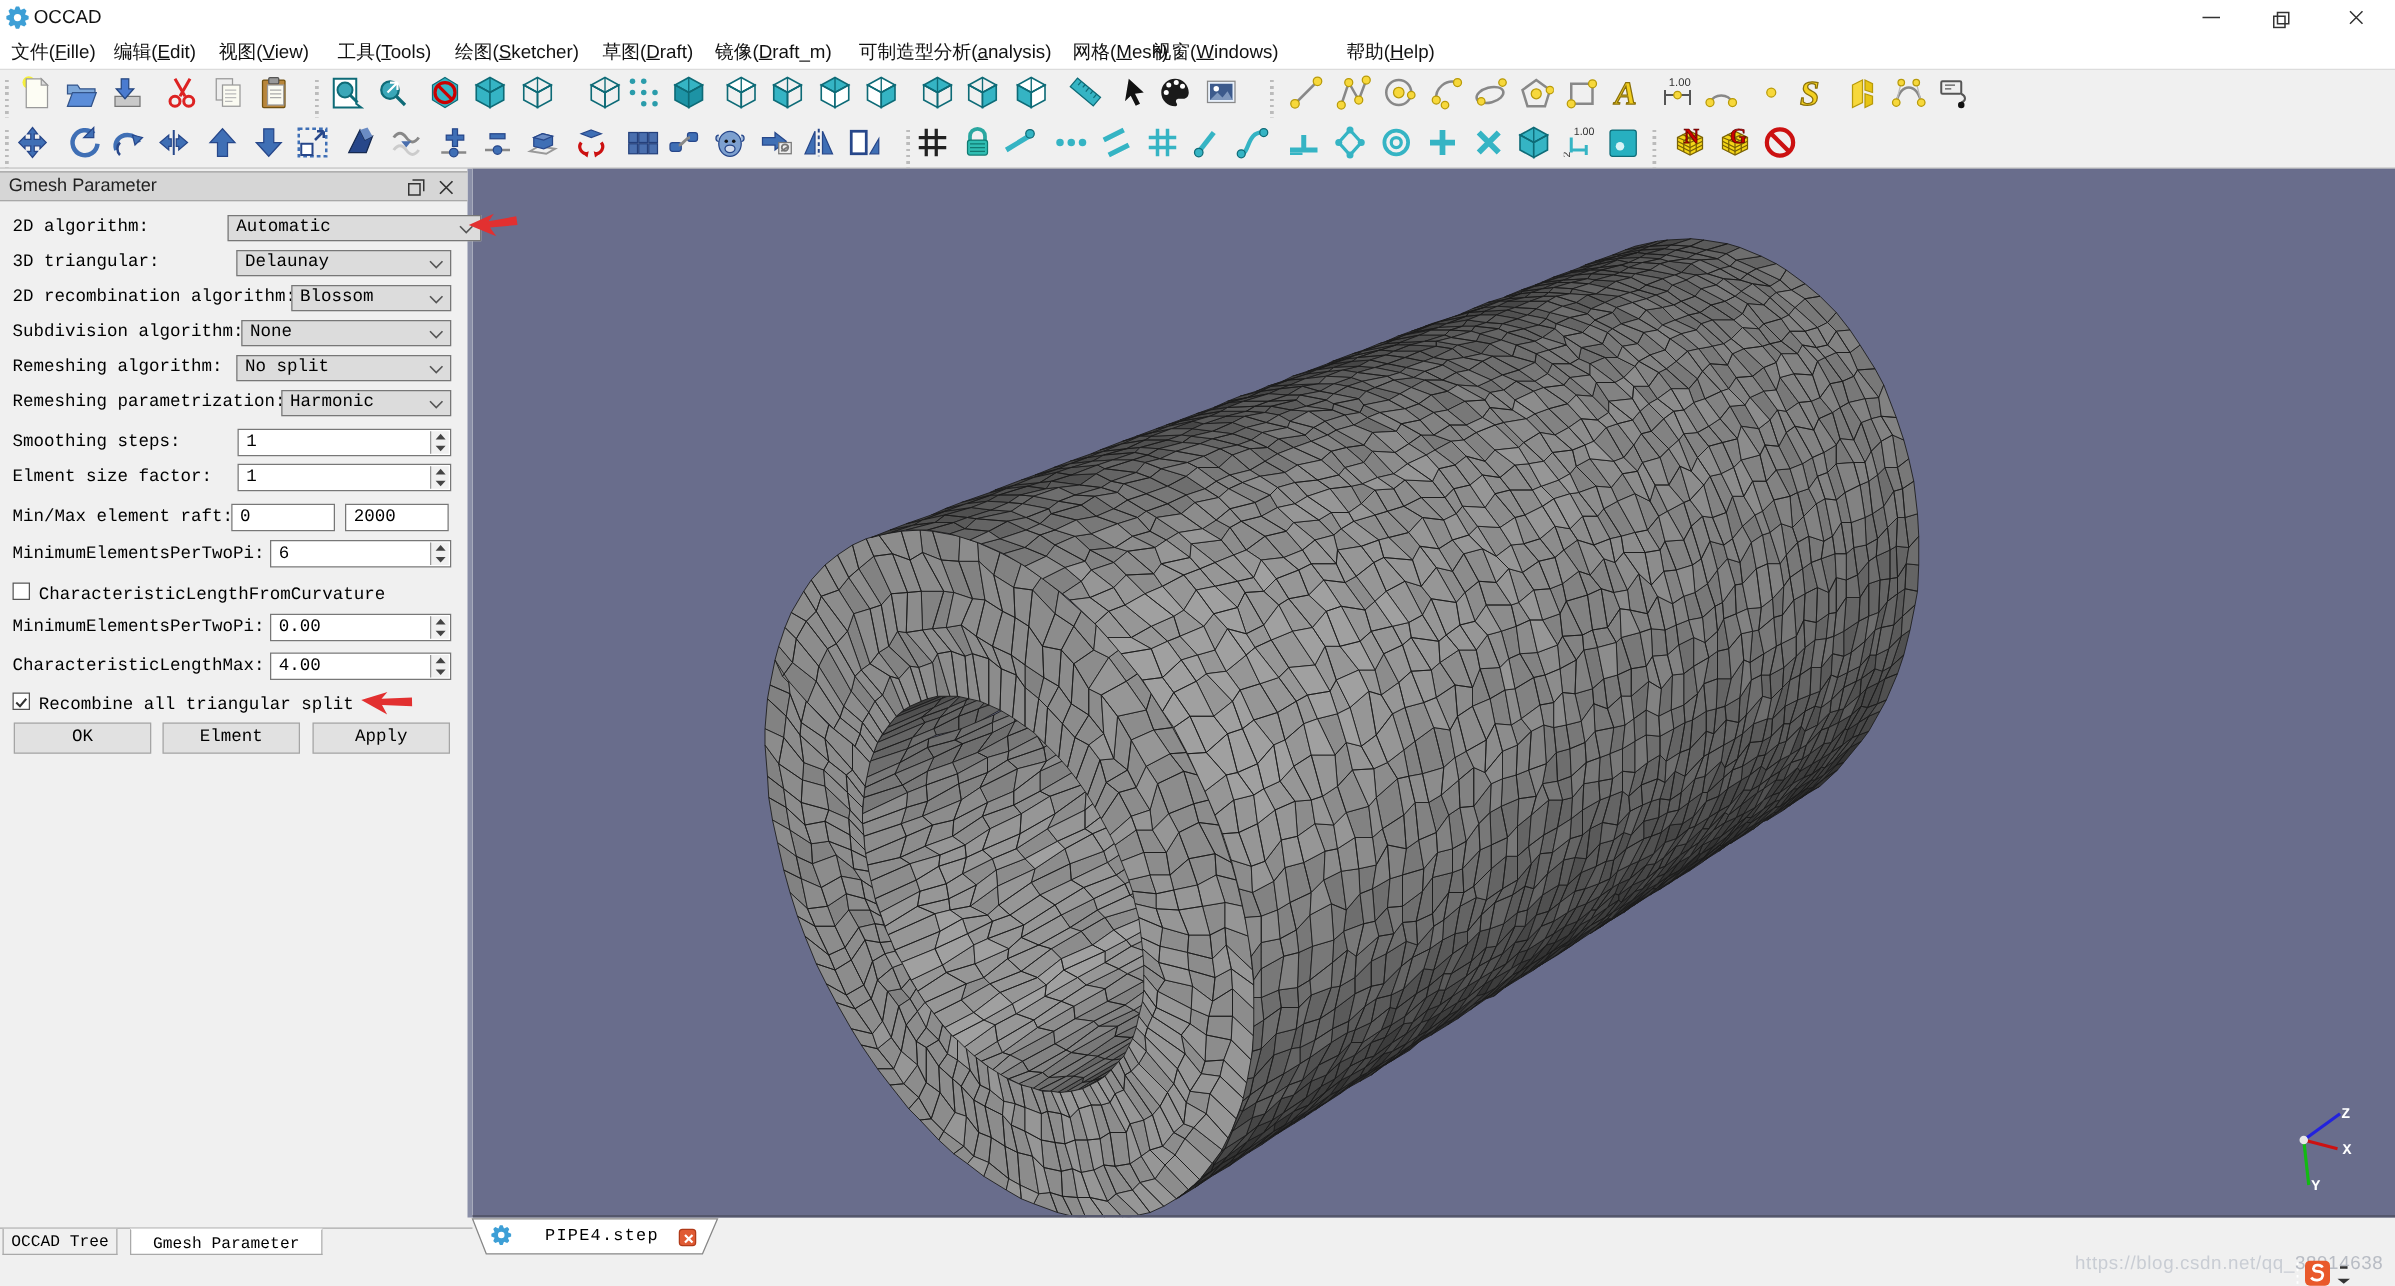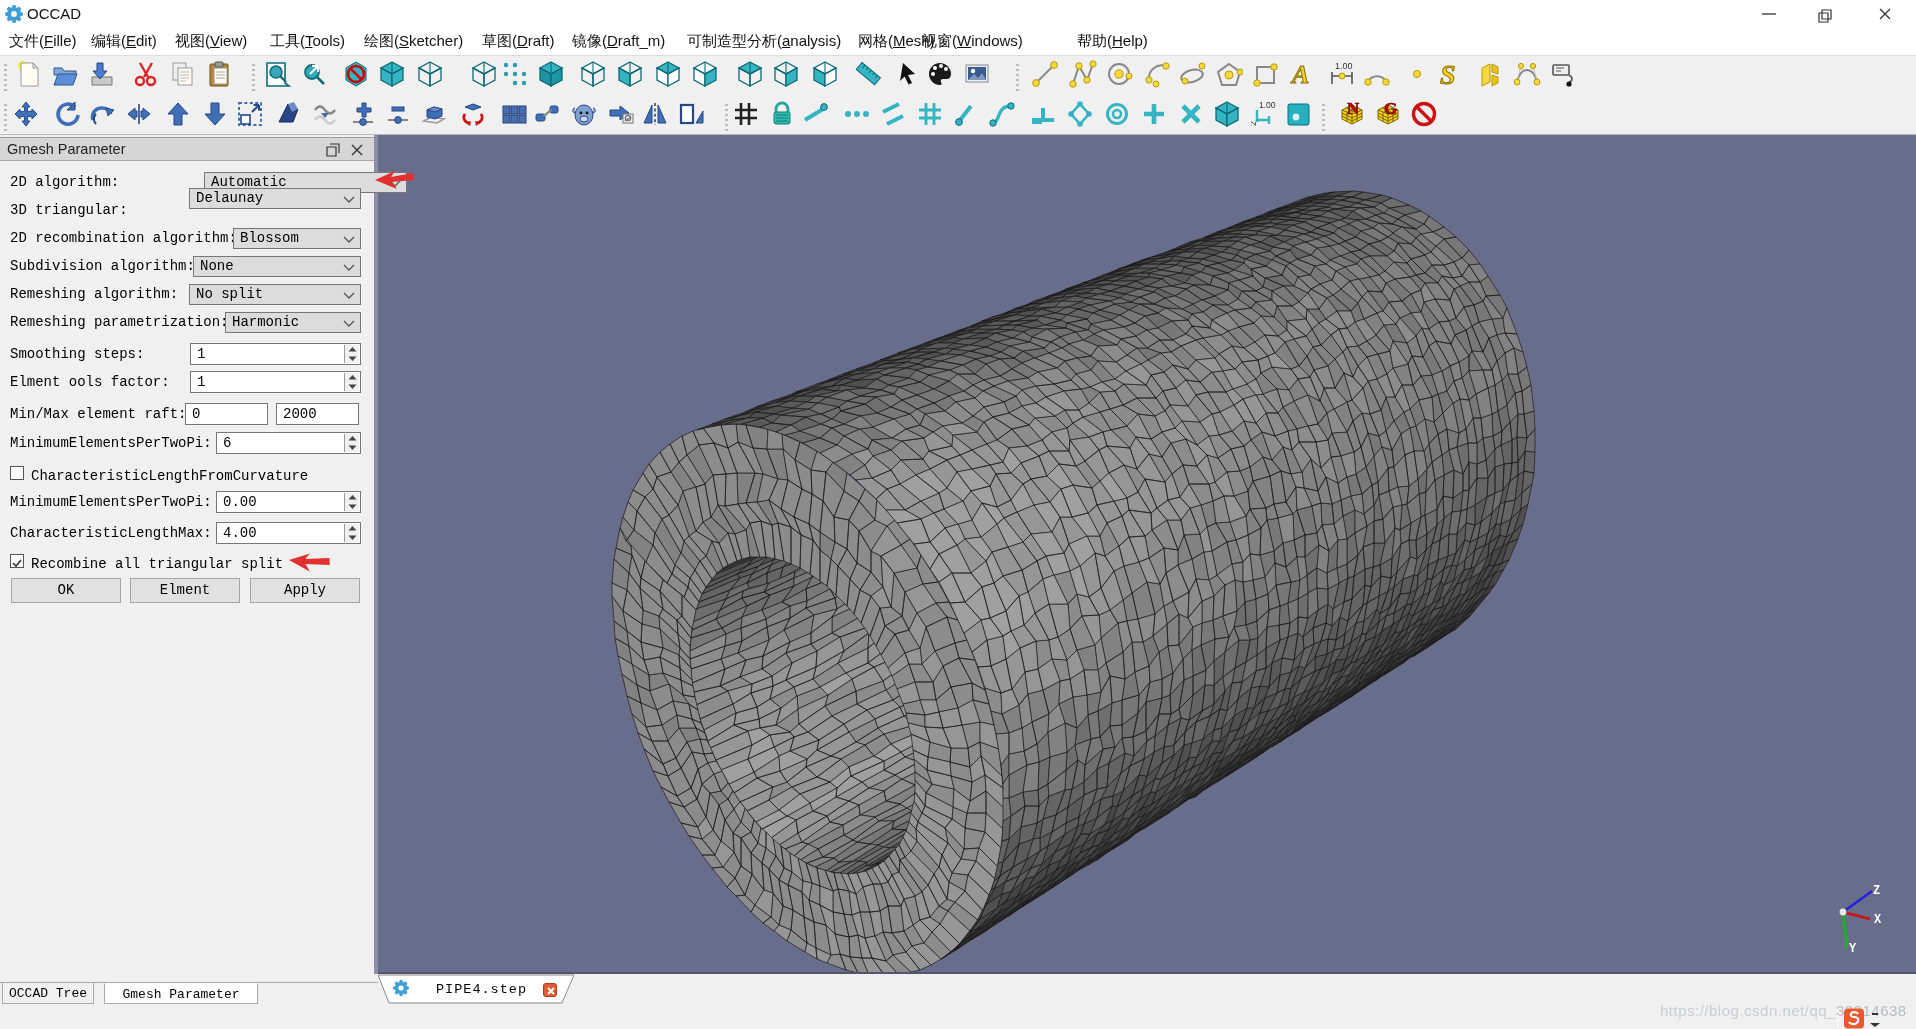--- a/index.html
+++ b/index.html
@@ -499,25 +499,25 @@
     <div id="ptitle">
       <span class="t">Gmesh Parameter</span>
 <svg style="position:absolute;left:326px;top:5px" width="14" height="14" viewBox="0 0 14 14">
         <path d="M4 1h9v9M1 4h9v9H1z" fill="none" stroke="#333" stroke-width="1.2"></path>
       </svg>
 <svg style="position:absolute;left:350px;top:5px" width="14" height="14" viewBox="0 0 14 14">
         <path d="M2 2l10 10M12 2L2 12" stroke="#333" stroke-width="1.4"></path>
       </svg>
 </div>
     <div class="lb" style="left:10px;top:39px">2D algorithm:</div>
-    <div class="dd" style="left:204px;top:37px;width:203px">Automatic<svg class="ch" width="12" height="8" viewBox="0 0 12 8">
+    <div class="dd" style="left:182px;top:37px;width:203px">Automatic<svg class="ch" width="12" height="8" viewBox="0 0 12 8">
         <path d="M1 1l5 5 5-5" fill="none" stroke="#555" stroke-width="1.3"></path>
       </svg></div>
     <div class="lb" style="left:10px;top:67px">3D triangular:</div>
-    <div class="dd" style="left:189px;top:53px;width:172px">Delaunay<svg class="ch" width="12" height="8" viewBox="0 0 12 8">
+    <div class="dd" style="left:189px;top:65px;width:172px">Delaunay<svg class="ch" width="12" height="8" viewBox="0 0 12 8">
         <path d="M1 1l5 5 5-5" fill="none" stroke="#555" stroke-width="1.3"></path>
       </svg></div>
     <div class="lb" style="left:10px;top:95px">2D recombination algorithm:</div>
     <div class="dd" style="left:233px;top:93px;width:128px">Blossom<svg class="ch" width="12" height="8" viewBox="0 0 12 8">
         <path d="M1 1l5 5 5-5" fill="none" stroke="#555" stroke-width="1.3"></path>
       </svg></div>
     <div class="lb" style="left:10px;top:123px">Subdivision algorithm:</div>
     <div class="dd" style="left:193px;top:121px;width:168px">None<svg class="ch" width="12" height="8" viewBox="0 0 12 8">
         <path d="M1 1l5 5 5-5" fill="none" stroke="#555" stroke-width="1.3"></path>
       </svg></div>
@@ -528,21 +528,21 @@
     <div class="lb" style="left:10px;top:179px">Remeshing parametrization:</div>
     <div class="dd" style="left:225px;top:177px;width:136px">Harmonic<svg class="ch" width="12" height="8" viewBox="0 0 12 8">
         <path d="M1 1l5 5 5-5" fill="none" stroke="#555" stroke-width="1.3"></path>
       </svg></div>
     <div class="lb" style="left:10px;top:211px">Smoothing steps:</div>
     <div class="sp" style="left:190px;top:208px;width:171px">1<div class="sb"><svg width="13" height="9" viewBox="0 0 13 9">
           <path d="M2.5 6.5L6.5 2l4 4.5z" fill="#444"></path>
         </svg><svg width="13" height="9" viewBox="0 0 13 9">
           <path d="M2.5 2.5h8L6.5 7z" fill="#444"></path>
         </svg></div></div>
-    <div class="lb" style="left:10px;top:239px">Elment ools factor:</div>
+    <div class="lb" style="left:10px;top:239px">Elment size factor:</div>
     <div class="sp" style="left:190px;top:236px;width:171px">1<div class="sb"><svg width="13" height="9" viewBox="0 0 13 9">
           <path d="M2.5 6.5L6.5 2l4 4.5z" fill="#444"></path>
         </svg><svg width="13" height="9" viewBox="0 0 13 9">
           <path d="M2.5 2.5h8L6.5 7z" fill="#444"></path>
         </svg></div></div>
     <div class="lb" style="left:10px;top:271px">Min/Max element raft:</div>
     <div class="tx" style="left:185px;top:268px;width:83px">0</div>
     <div class="tx" style="left:276px;top:268px;width:83px">2000</div>
     <div class="lb" style="left:10px;top:300px">MinimumElementsPerTwoPi:</div>
     <div class="sp" style="left:216px;top:297px;width:145px">6<div class="sb"><svg width="13" height="9" viewBox="0 0 13 9">

